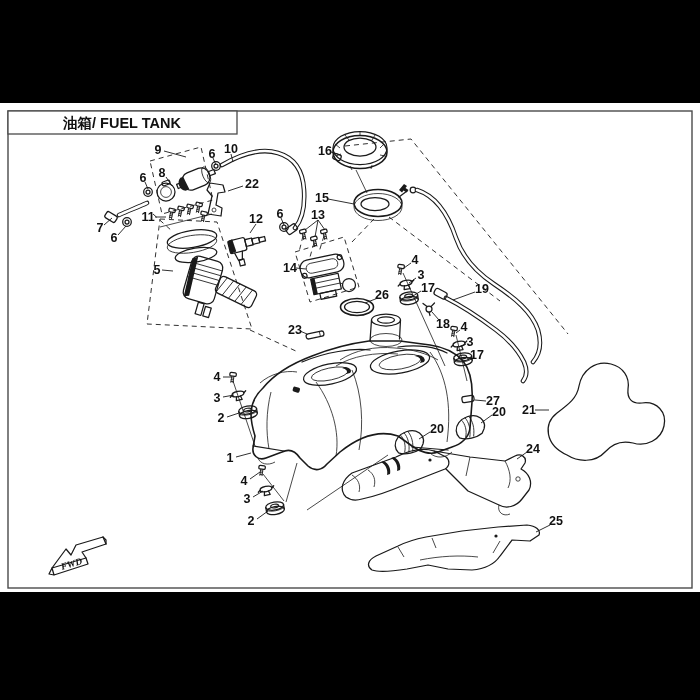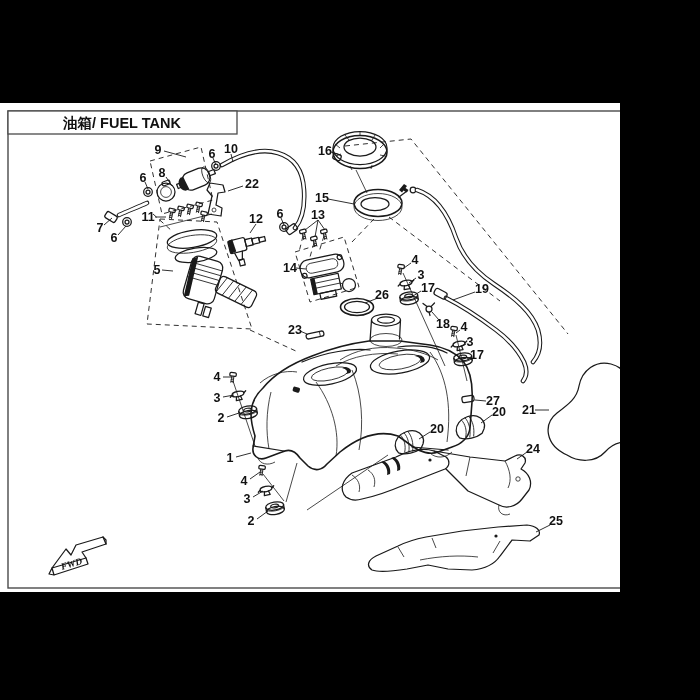--- a/index.html
+++ b/index.html
@@ -1,16 +1,16 @@
 <!DOCTYPE html>
 <html><head>
 <meta charset="utf-8">
 <style>
   html,body{margin:0;padding:0;background:#000;}
-  #stage{position:relative;width:620px;height:700px;background:#000;overflow:hidden;
+  #stage{position:relative;width:700px;height:700px;background:#000;overflow:hidden;
          font-family:"Liberation Sans", sans-serif;text-align:center;}
   svg{display:block}
   .s{fill:none;stroke:#1a1a1a;stroke-width:1.25;stroke-linecap:round;stroke-linejoin:round;}
   .s2{fill:none;stroke:#1a1a1a;stroke-width:1.6;stroke-linecap:round;stroke-linejoin:round;}
   .thin{fill:none;stroke:#1a1a1a;stroke-width:0.8;}
   .dash{fill:none;stroke:#1a1a1a;stroke-width:0.9;stroke-dasharray:5 4;}
   .leader{fill:none;stroke:#1a1a1a;stroke-width:0.9;}
   .dark{fill:#1a1a1a;stroke:none;}
   .tubeO{fill:none;stroke:#1a1a1a;stroke-width:4.6;stroke-linecap:round;}
   .tubeI{fill:none;stroke:#ffffff;stroke-width:2.5;stroke-linecap:round;}

